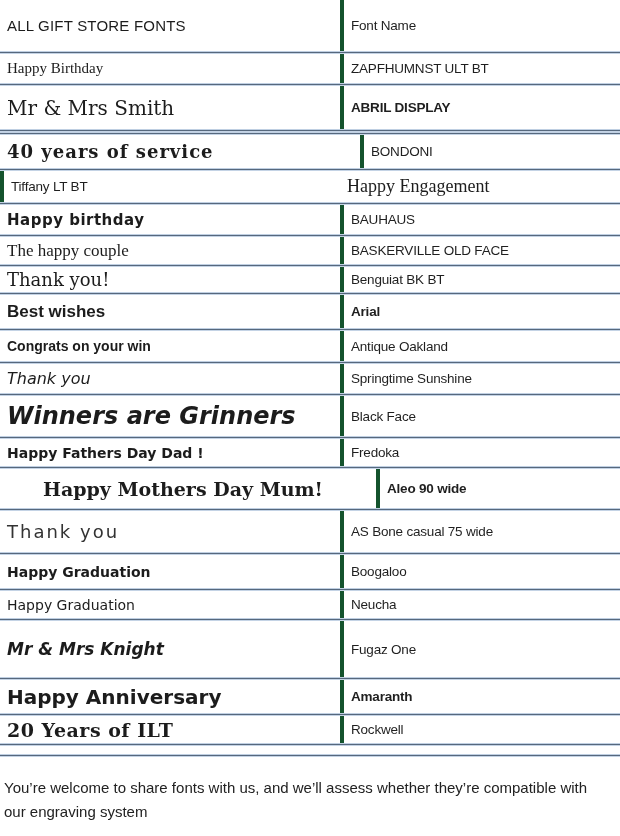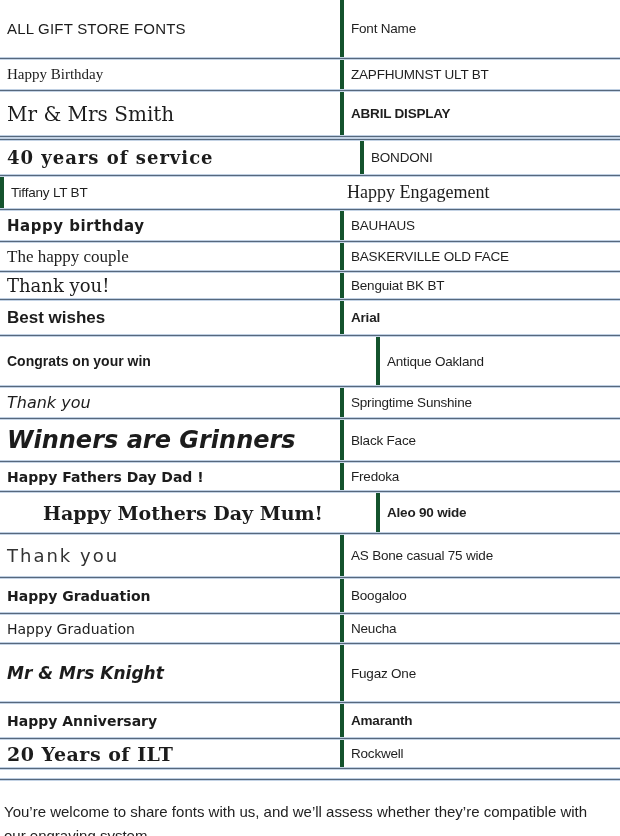--- a/index.html
+++ b/index.html
@@ -66,30 +66,30 @@
   .s-arial       { font-family: "Liberation Sans", sans-serif; font-weight: 700; font-size: 17px; }
   .s-antique     { font-family: "Liberation Sans", sans-serif; font-weight: 700; font-size: 14px; }
   .s-springtime  { font-family: "DejaVu Sans", sans-serif; font-style: italic; font-size: 16px; }
   .s-blackface   { font-family: "DejaVu Sans", sans-serif; font-style: italic; font-weight: 700; font-size: 24px; }
   .s-fredoka     { font-family: "DejaVu Sans", sans-serif; font-weight: 700; font-size: 14px; }
   .s-aleo        { font-family: "DejaVu Serif", serif; font-weight: 700; font-size: 19px; }
   .s-asbone      { font-family: "DejaVu Sans", sans-serif; font-size: 18px; letter-spacing: 2px; color: #333; }
   .s-boogaloo    { font-family: "DejaVu Sans", sans-serif; font-weight: 700; font-size: 14px; }
   .s-neucha      { font-family: "DejaVu Sans", sans-serif; font-size: 14px; }
   .s-fugaz       { font-family: "DejaVu Sans", sans-serif; font-weight: 700; font-style: italic; font-size: 17px; }
-  .s-amaranth    { font-family: "DejaVu Sans", sans-serif; font-weight: 700; font-size: 14px; text-align: right; }
+  .s-amaranth    { font-family: "DejaVu Sans", sans-serif; font-weight: 700; font-size: 20px; text-align: right; }
   .s-rockwell    { font-family: "DejaVu Serif", serif; font-weight: 700; font-size: 19px; letter-spacing: 0.5px; }
 </style>
 </head>
 <body>
 
 <div class="doc">
   <div class="tbl">
 
-    <div class="row" style="height:57px">
+    <div class="row" style="height:51px">
       <div class="cell hdr-left">ALL GIFT STORE FONTS</div>
       <div class="cell right hdr-right">Font Name</div>
     </div>
     <div class="rule"></div>
 
     <div id="rows-host">
         <div class="row" style="height: 29px;">
           <div class="cell s-zapf">Happy Birthday</div>
           <div class="cell right">ZAPFHUMNST ULT BT</div>
         </div>
@@ -123,21 +123,21 @@
         <div class="row" style="height: 25px; border-radius: 7px;">
           <div class="cell s-benguiat">Thank you!</div>
           <div class="cell right">Benguiat BK BT</div>
         </div>
         <div class="rule"></div>
         <div class="row" style="height: 33px;">
           <div class="cell s-arial">Best wishes</div>
           <div class="cell right bold">Arial</div>
         </div>
         <div class="rule"></div>
-        <div class="row" style="height: 48px; gap: 36px;">
+        <div class="row" style="height: 30px;">
           <div class="cell s-antique">Congrats on your win</div>
           <div class="cell right">Antique Oakland</div>
         </div>
         <div class="rule"></div>
         <div class="row" style="height: 29px;">
           <div class="cell s-springtime">Thank you</div>
           <div class="cell right">Springtime Sunshine</div>
         </div>
         <div class="rule"></div>
         <div class="row" style="height: 40px;">

